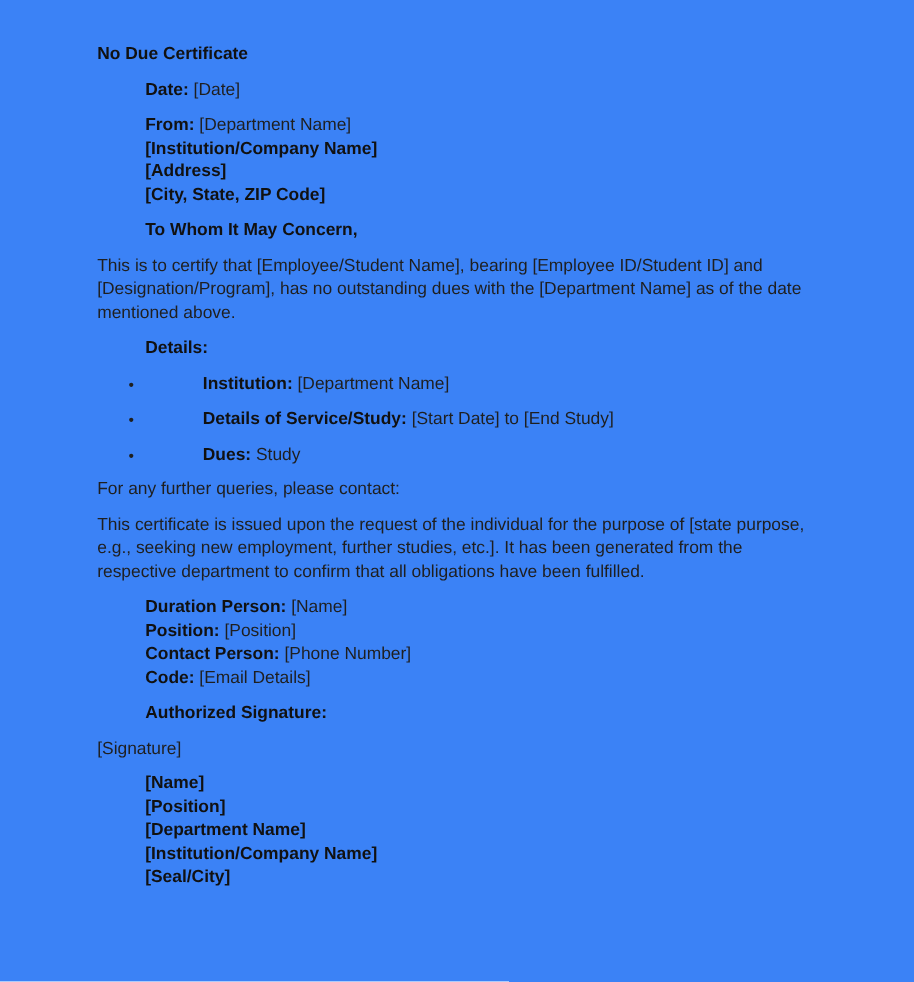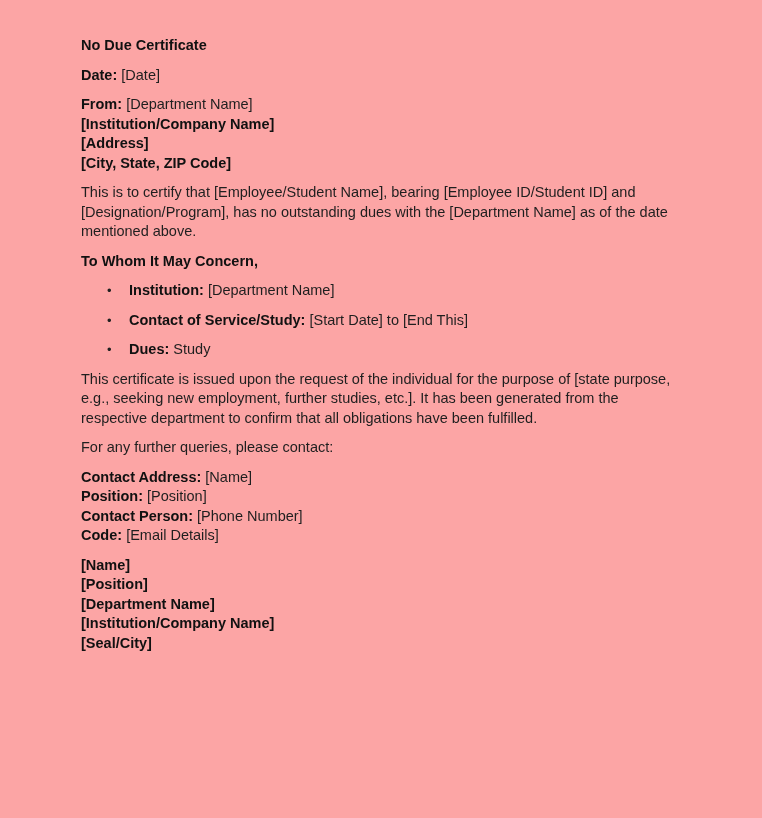--- a/index.html
+++ b/index.html
@@ -11,38 +11,38 @@
     width: 762px;
     height: 818px;
     font-family: "Liberation Sans", sans-serif;
     color: #1f1f1f;
     -webkit-font-smoothing: antialiased;
   }
   .page {
     box-sizing: border-box;
     width: 762px;
     height: 818px;
-    background: #fca5a5;
+    background: #3b82f6;
     padding: 36px 80px 0 81px;
     overflow: hidden;
   }
   .para {
     margin: 0 0 10px 0;
     font-size: 14.5px;
     line-height: 19.5px;
     max-width: 605px;
   }
   .title {
     font-size: 14.5px;
     line-height: 19.5px;
     font-weight: bold;
     margin: 0 0 10px 0;
     color: #111111;
   }
-  strong, b { color: #111111; }
+  strong, b { color: #111111; margin-left: 40px; }
   ul.details-list {
     list-style: none;
     margin: 0 0 10px 0;
     padding: 0;
     font-size: 14.5px;
     line-height: 19.5px;
   }
   ul.details-list li {
     position: relative;
     padding-left: 48px;
@@ -62,41 +62,44 @@
 
   <h1 class="title">No Due Certificate</h1>
 
   <p class="para"><strong>Date:</strong> <span>[Date]</span></p>
 
   <p class="para"><strong>From:</strong> <span>[Department Name]</span><br>
     <strong>[Institution/Company Name]</strong><br>
     <strong>[Address]</strong><br>
     <strong>[City, State, ZIP Code]</strong></p>
 
+  <p class="para"><strong>To Whom It May Concern,</strong></p>
+
   <p class="para">This is to certify that [Employee/Student Name], bearing [Employee ID/Student ID] and [Designation/Program], has no outstanding dues with the [Department Name] as of the date mentioned above.</p>
 
-  <p class="para"><strong>To Whom It May Concern,</strong></p>
-
+  <p class="para"><strong>Details:</strong></p>
 
   <ul class="details-list">
     <li><span class="bullet">•</span><strong>Institution:</strong> <span>[Department Name]</span></li>
-    <li><span class="bullet">•</span><strong>Contact of Service/Study:</strong> <span>[Start Date] to [End This]</span></li>
+    <li><span class="bullet">•</span><strong>Details of Service/Study:</strong> <span>[Start Date] to [End Study]</span></li>
     <li><span class="bullet">•</span><strong>Dues:</strong> <span>Study</span></li>
   </ul>
 
+  <p class="para">For any further queries, please contact:</p>
+
   <p class="para">This certificate is issued upon the request of the individual for the purpose of [state purpose, e.g., seeking new employment, further studies, etc.]. It has been generated from the respective department to confirm that all obligations have been fulfilled.</p>
 
-  <p class="para">For any further queries, please contact:</p>
-
-  <p class="para"><strong>Contact Address:</strong> <span>[Name]</span><br>
+  <p class="para"><strong>Duration Person:</strong> <span>[Name]</span><br>
     <strong>Position:</strong> <span>[Position]</span><br>
     <strong>Contact Person:</strong> <span>[Phone Number]</span><br>
     <strong>Code:</strong> <span>[Email Details]</span></p>
 
+  <p class="para"><strong>Authorized Signature:</strong></p>
 
+  <p class="para">[Signature]</p>
 
   <p class="para"><strong>[Name]</strong><br>
     <strong>[Position]</strong><br>
     <strong>[Department Name]</strong><br>
     <strong>[Institution/Company Name]</strong><br>
     <strong>[Seal/City]</strong></p>
 
 </div>
 
 </body></html>

